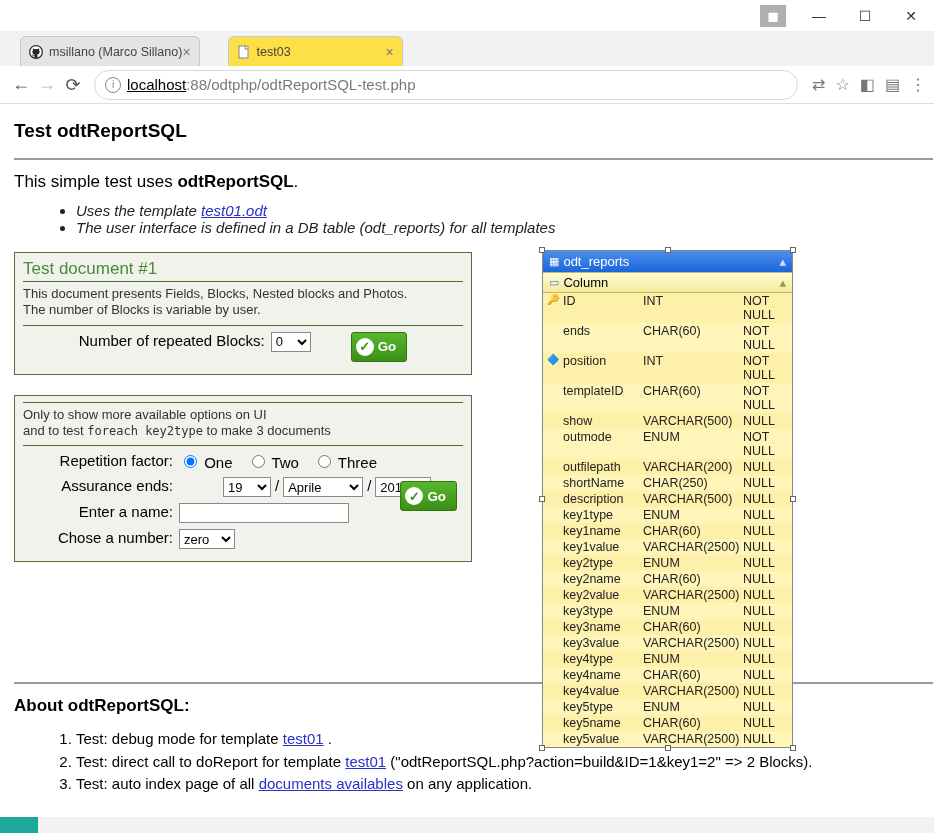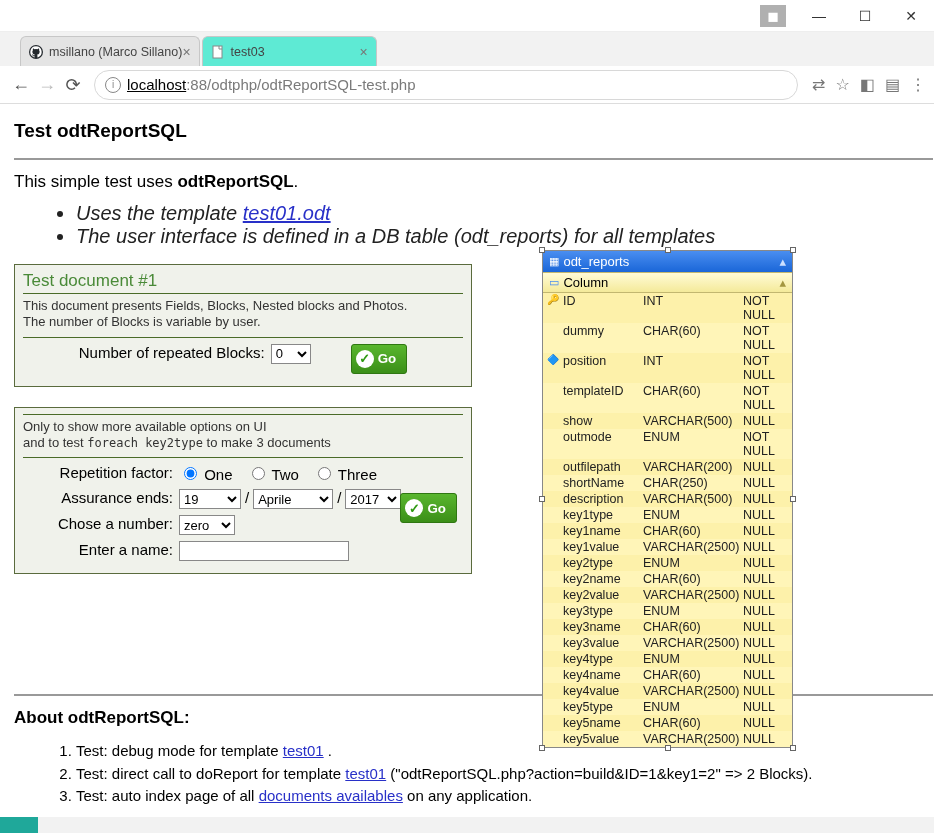--- a/index.html
+++ b/index.html
@@ -3,38 +3,38 @@
 <meta charset="utf-8">
 <style>
   * { box-sizing: border-box; }
   body { margin: 0; font-family: Arial, Helvetica, sans-serif; font-size: 14px; background: #fff; color: #000; }
   .window { width: 934px; height: 833px; background: #fff; position: relative; overflow: hidden; }
   .titlebar { height: 32px; background: #fff; display: flex; justify-content: flex-end; align-items: center; border-bottom: 1px solid #eee; }
   .titlebar .user-badge { width: 26px; height: 22px; background: #b0b0b0; margin-right: auto; margin-left: 760px; display:flex; align-items:center; justify-content:center; color:#fff; font-size:14px;}
   .titlebar .win-btn { width: 46px; height: 30px; display: inline-flex; align-items: center; justify-content: center; font-size: 14px; color: #333; }
   .tabs { height: 34px; background: #f2f2f2; display: flex; align-items: flex-end; padding-left: 20px; }
   .tab { height: 30px; background: #e4e4e4; border: 1px solid #c7c7c7; border-bottom: none; border-top-left-radius: 6px; border-top-right-radius: 6px; margin-right: 2px; padding: 0 8px; display: flex; align-items: center; font-size: 12.5px; color: #444; min-width: 175px; position:relative;}
-  .tab.active { background: #5eead4; }
+  .tab.active { background: #fde047; margin-left: 26px; }
   .tab .favicon { width: 14px; height: 14px; margin-right: 6px; display:inline-block; }
   .tab .close { margin-left: auto; font-size: 14px; color:#777; }
   .addressbar { height: 38px; display: flex; align-items: center; padding: 0 8px; border-bottom: 1px solid #ddd; }
   .nav-btn { width: 26px; height: 26px; display:inline-flex; align-items:center; justify-content:center; color:#555; font-size:18px; }
   .nav-btn.disabled { color:#bbb; }
   .url-wrap { flex:1; display:flex; align-items:center; height:30px; border:1px solid #d8d8d8; border-radius:15px; padding:0 10px; margin:0 8px;}
   .url-wrap .info-icon { width:16px; height:16px; border:1px solid #888; border-radius:50%; display:inline-flex; align-items:center; justify-content:center; font-size:10px; color:#888; margin-right:6px;}
   .url-text { font-size:15px; color:#222; }
   .url-text .host { color:#000;text-decoration:underline; }
   .url-text .path { color:#7a7a7a; }
   .addr-icons { display:flex; align-items:center; gap:10px; margin-left:6px; color:#777; font-size:16px;}
   .page { padding: 12px 1px 0 14px; position:relative; }
   h1 { font-size: 19px; font-weight: bold; margin: 4px 0 16px 0; }
   hr.rule { border:none; border-top:2px solid #999; margin: 4px 0 12px 0; }
   .intro { font-size:17px; margin: 0 0 10px 0; }
   .intro em { font-weight:bold; font-style:normal;}
-  ul.notes { margin:4px 0 16px 22px; font-style:italic; font-size:20px; color:#222;}
+  ul.notes { margin:4px 0 16px 22px; font-style:italic; font-size:15px; color:#222;}
   ul.notes a { color:#2830c8; text-decoration:underline;}
   .card { border:1px solid #5a6b3d; background:#f0f2eb; width:458px; margin-bottom:20px; padding:4px 8px 12px 8px;}
   .card-title { font-family: "Trebuchet MS", Arial, sans-serif; font-size:17px; color:#4a8a38; font-weight:normal; margin:2px 0 2px 0;}
   hr.card-sep { border:none; border-top:1px solid #4a6b28; margin:2px 0 4px 0;}
   .card-desc { font-size:13px; color:#333; line-height:1.25;}
   .form-row { display:flex; margin-top:6px; font-size:15px;}
   .form-label { width:150px; text-align:right; margin-right:6px;}
   select, input[type=text] { font-size:13px; border:1px solid #888; background:#fff; height:20px;}
   .go-btn { background:#3f9a1a; background-image:linear-gradient(#59b62e,#3b8f18); border:1px solid #2f7712; color:#fff; font-weight:bold; padding:4px 10px 4px 26px; position:relative; height:30px; display:inline-flex; align-items:center; border-radius:3px;}
   .go-btn .check { position:absolute; left:4px; top:5px; width:18px; height:18px; border-radius:50%; background:#fff; display:inline-flex; align-items:center; justify-content:center; color:#2f9a12; font-size:13px; font-weight:bold;}
@@ -148,37 +148,37 @@
     </div>
     <hr class="card-sep" style="margin-top:6px">
     <div class="form-row radio-row">
       <span class="form-label">Repetition factor:</span>
       <label><input type="radio" checked="" style=""> <span>One</span></label>
       <label><input type="radio" style=""> <span>Two</span></label>
       <label><input type="radio" style=""> <span>Three</span></label>
     </div>
     <div class="form-row" style="position:relative;">
       <span class="form-label">Assurance ends:</span>
-      <select style="width:62px;"><option>19</option></select>
+      <select style="width:48px;margin-left:44px;"><option>19</option></select>
       <span class="sep">/</span>
       <select style="width:80px;"><option>Aprile</option></select>
       <span class="sep">/</span>
       <select style="width:56px;"><option>2017</option></select>
       <button class="go-btn" style="position:absolute; right:6px; top:4px;">
             <span class="check">✓</span>
             <span>Go</span>
           </button>
     </div>
     <div class="form-row">
+      <span class="form-label">Enter a name:</span>
+      <input type="text" style="width: 170px;">
+    </div>
+    <div class="form-row">
       <span class="form-label">Chose a number:</span>
       <select style="width:56px;"><option>zero</option></select>
-    </div>
-    <div class="form-row">
-      <span class="form-label">Enter a name:</span>
-      <input type="text" style="width: 170px;">
     </div>
   </div>
 
   <div class="db-diagram">
     <div class="db-handle" style="left:-4px; top:-4px;"></div>
     <div class="db-handle" style="right:-4px; top:-4px;"></div>
     <div class="db-handle" style="left:50%; top:-4px; margin-left:-3px;"></div>
     <div class="db-handle" style="left:-4px; bottom:-4px;"></div>
     <div class="db-handle" style="right:-4px; bottom:-4px;"></div>
     <div class="db-handle" style="left:50%; bottom:-4px; margin-left:-3px;"></div>
@@ -196,21 +196,21 @@
         </div>
     <div id="db-rows">
           <div class="db-row">
             <span class="keycol" style="font-size:10px;">🔑</span>
             <span class="name">ID</span>
             <span class="type">INT</span>
             <span class="null">NOT NULL</span>
           </div>
           <div class="db-row">
             <span class="keycol" style="font-size:10px;"></span>
-            <span class="name">dummy</span>
+            <span class="name">ends</span>
             <span class="type">CHAR(60)</span>
             <span class="null">NOT NULL</span>
           </div>
           <div class="db-row">
             <span class="keycol" style="font-size:10px;">🔷</span>
             <span class="name">position</span>
             <span class="type">INT</span>
             <span class="null">NOT NULL</span>
           </div>
           <div class="db-row">

